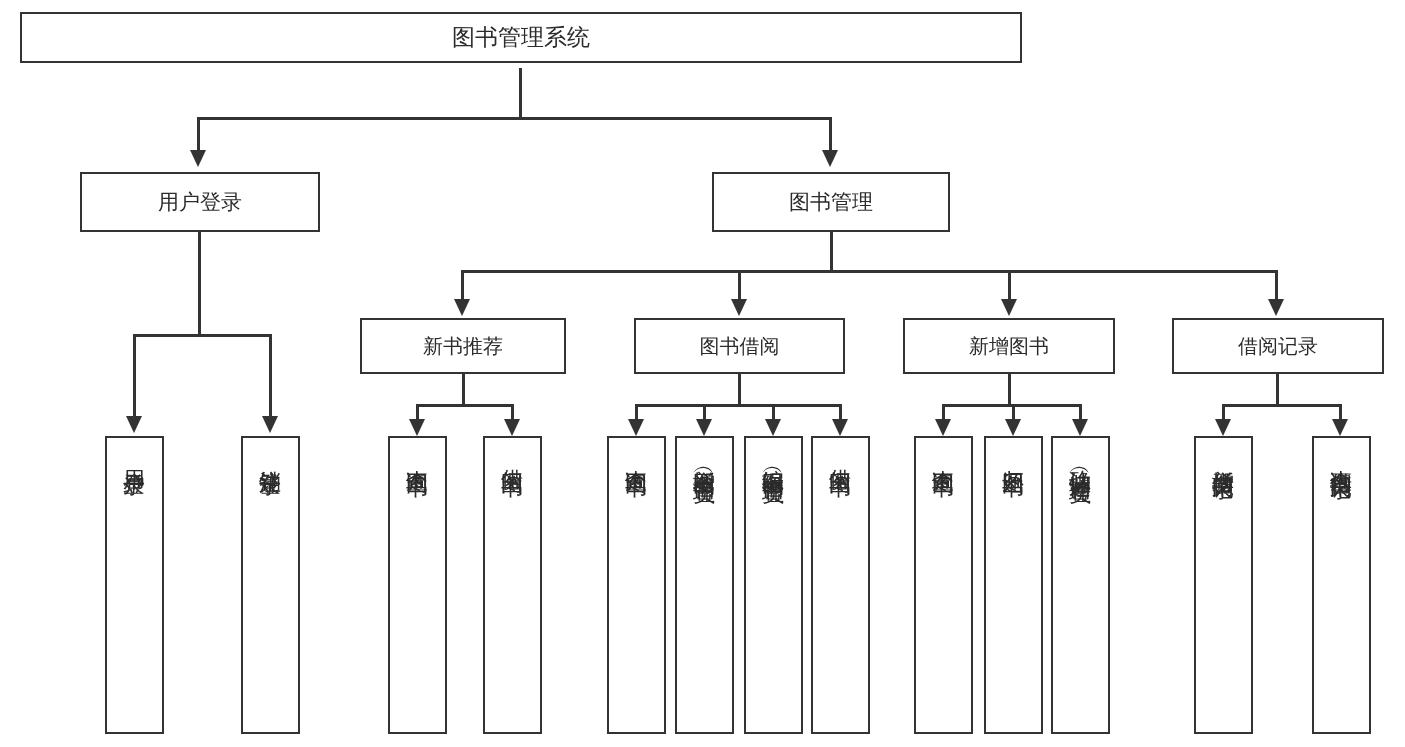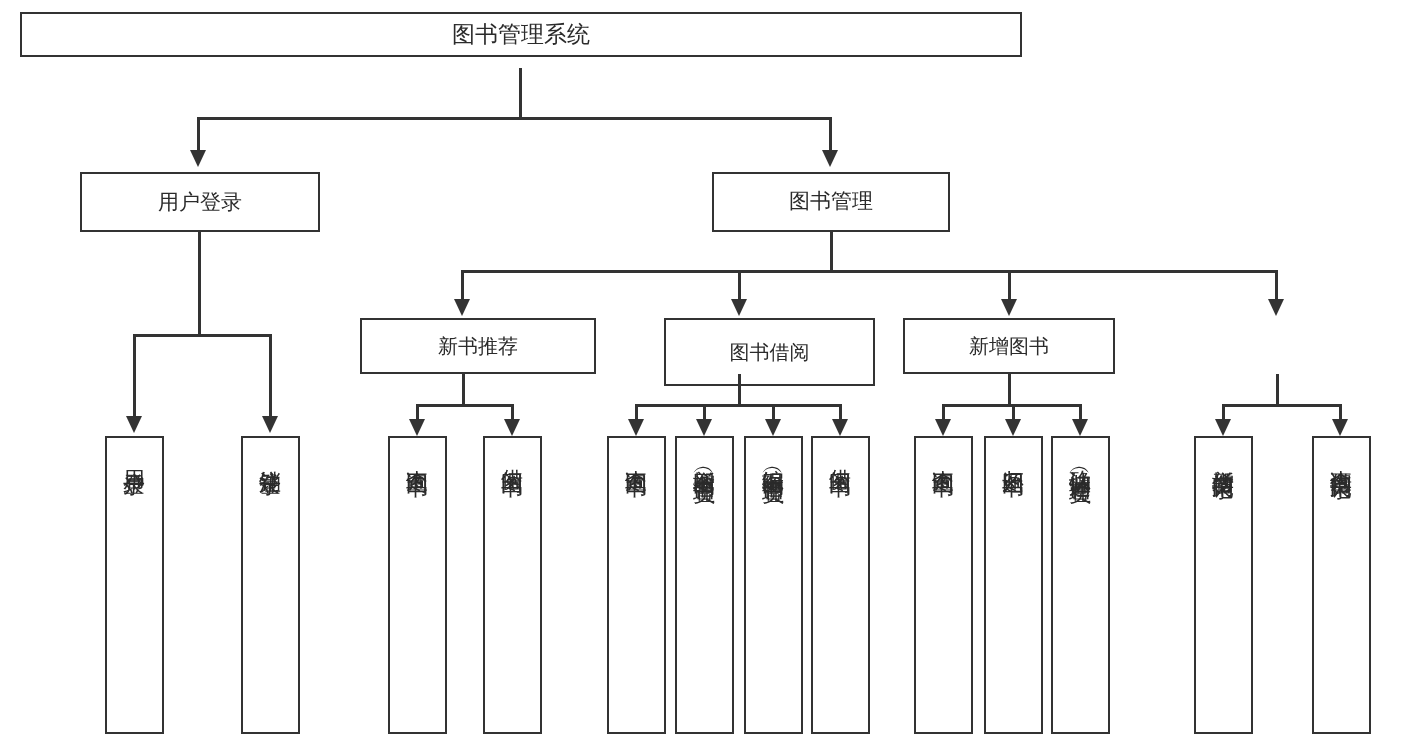--- a/index.html
+++ b/index.html
@@ -79,37 +79,37 @@
     letter-spacing:.5px;
     white-space:nowrap;
     user-select:none;
   }
 </style>
 </head>
 <body>
 
 <div id="canvas">
 
-  <div class="node root" style="left:20px;top:12px;width:1002px;height:45px;">
+  <div class="node root" style="left:20px;top:12px;width:1002px;height:51px;">
     <span class="label">图书管理系统</span>
   </div>
 
   <div class="vline" style="left:519px;top:68px;width:3px;height:50px;"></div>
 
   <div class="hline" style="left:197px;top:117px;width:635px;height:3px;"></div>
 
   <div class="vline" style="left:197px;top:117px;width:3px;height:36px;"></div>
   <div class="arrow" style="left:190px;top:150px;"></div>
   <div class="vline" style="left:829px;top:117px;width:3px;height:36px;"></div>
   <div class="arrow" style="left:822px;top:150px;"></div>
 
   <div class="node h1" style="left:80px;top:172px;width:240px;height:60px;">
     <span class="label">用户登录</span>
   </div>
-  <div class="node h1" style="left:712px;top:172px;width:238px;height:60px;font-family:Liberation Serif, serif;">
+  <div class="node h1" style="left:712px;top:172px;width:238px;height:60px;">
     <span class="label">图书管理</span>
   </div>
 
   <div class="vline" style="left:198px;top:232px;width:3px;height:104px;"></div>
   <div class="hline" style="left:133px;top:334px;width:136px;height:3px;"></div>
   <div class="vline" style="left:133px;top:334px;width:3px;height:85px;"></div>
   <div class="arrow" style="left:126px;top:416px;"></div>
   <div class="vline" style="left:269px;top:334px;width:3px;height:85px;"></div>
   <div class="arrow" style="left:262px;top:416px;"></div>
 
@@ -118,28 +118,31 @@
 
   <div class="vline" style="left:461px;top:270px;width:3px;height:32px;"></div>
   <div class="arrow" style="left:454px;top:299px;"></div>
   <div class="vline" style="left:738px;top:270px;width:3px;height:32px;"></div>
   <div class="arrow" style="left:731px;top:299px;"></div>
   <div class="vline" style="left:1008px;top:270px;width:3px;height:32px;"></div>
   <div class="arrow" style="left:1001px;top:299px;"></div>
   <div class="vline" style="left:1275px;top:270px;width:3px;height:32px;"></div>
   <div class="arrow" style="left:1268px;top:299px;"></div>
 
-  <div class="node h2" style="left:360px;top:318px;width:236px;height:56px;justify-content:center;">
+  <div class="node h2" style="left:360px;top:318px;width:206px;height:56px;justify-content:center;">
     <span class="label">新书推荐</span>
   </div>
-  <div class="node h2" style="left:634px;top:318px;width:211px;height:68px;margin-left:30px;">
+  <div class="node h2" style="left:634px;top:318px;width:211px;height:56px;">
     <span class="label">图书借阅</span>
   </div>
   <div class="node h2" style="left:903px;top:318px;width:212px;height:56px;">
     <span class="label">新增图书</span>
+  </div>
+  <div class="node h2" style="left:1172px;top:318px;width:212px;height:56px;">
+    <span class="label">借阅记录</span>
   </div>
 
   <div class="vline" style="left:462px;top:374px;width:3px;height:32px;"></div>
   <div class="hline" style="left:416px;top:404px;width:97px;height:3px;"></div>
   <div class="vline" style="left:416px;top:404px;width:3px;height:18px;"></div>
   <div class="arrow" style="left:409px;top:419px;"></div>
   <div class="vline" style="left:511px;top:404px;width:3px;height:18px;"></div>
   <div class="arrow" style="left:504px;top:419px;"></div>
 
   <div class="vline" style="left:738px;top:374px;width:3px;height:32px;"></div>

